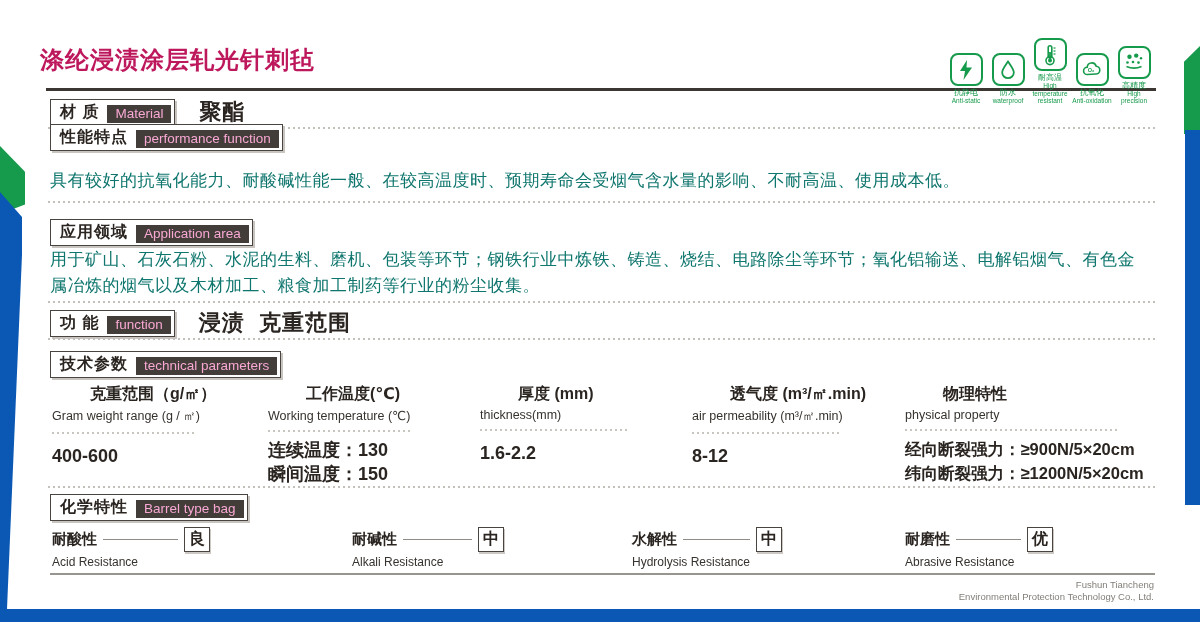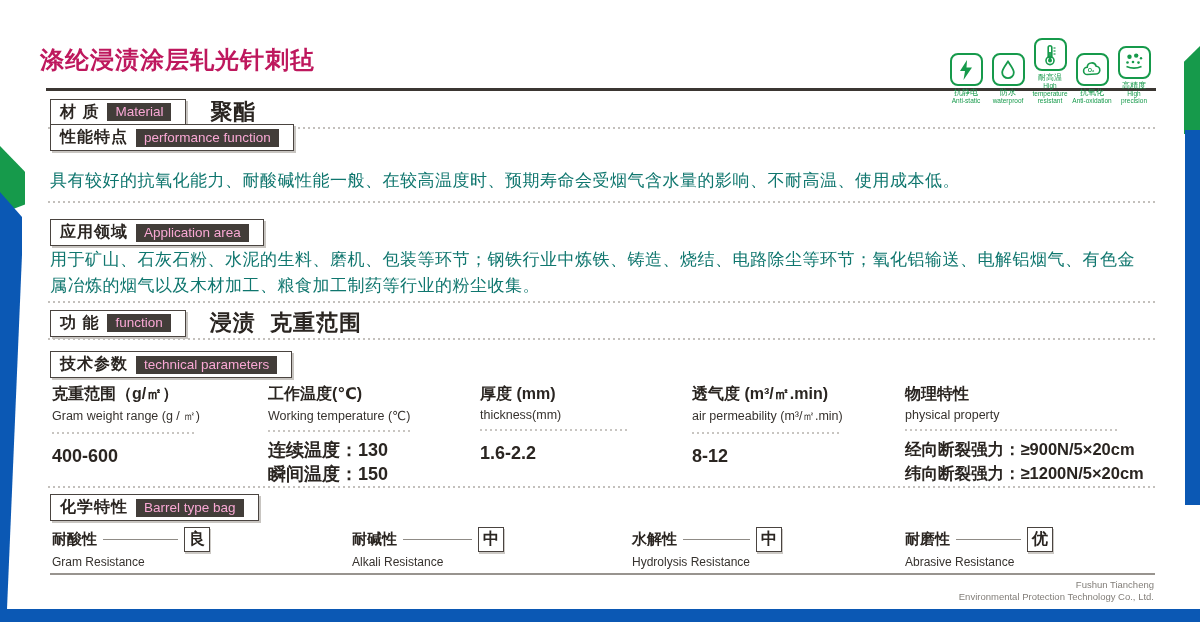--- a/index.html
+++ b/index.html
@@ -21,34 +21,34 @@
   .title-rule{position:absolute;left:46px;top:88px;width:1110px;height:2.5px;background:#3b3632;}
   
   .badges{position:absolute;left:946px;top:38px;display:flex;gap:2px;align-items:flex-end;}
   .badge{width:40px;display:flex;flex-direction:column;align-items:center;}
   .badge-box{width:33px;height:33px;border:2px solid #169a4b;border-radius:8px;
              display:flex;align-items:center;justify-content:center;box-sizing:border-box;}
   .badge-zh{font-size:8px;color:#169a4b;margin-top:2px;line-height:9px;}
   .badge-en{font-size:6.5px;color:#169a4b;line-height:7.5px;text-align:center;}
   
   .row{position:absolute;left:50px;display:flex;align-items:center;}
-  .pill{display:inline-flex;align-items:center;border:1.5px solid #4a4440;background:#fff;
-        padding:2px 14px 2px 9px;box-shadow:2px 2px 0 #c8c5c1;}
+  .pill{display:inline-flex;align-items:flex-end;border:1.5px solid #4a4440;background:#fff;
+        padding:2px 3px 2px 9px;box-shadow:2px 2px 0 #c8c5c1;}
   .pill-zh{font-size:16px;font-weight:bold;letter-spacing:1px;margin-right:8px;white-space:pre;}
   .pill-en{background:#423d39;color:#f9a8d4;font-size:13.5px;padding:1px 8px 2px;white-space:nowrap;}
   .row-value{margin-left:24px;font-size:22px;font-weight:bold;letter-spacing:1px;white-space:pre-wrap;}
   
   .dotline{position:absolute;left:48px;width:1107px;height:2px;
       background-image:repeating-linear-gradient(to right,#c3c0bc 0 2px,transparent 2px 5px);}
   
   .para{position:absolute;left:50px;width:1100px;font-size:17px;line-height:26px;
         letter-spacing:0.5px;color:#0f766e;}
   
   .tcol{position:absolute;top:384px;}
-  .tcol-zh{font-size:16px;font-weight:bold;}
+  .tcol-zh{font-size:16px;font-weight:bold;margin-left:38px;}
   .tcol-en{font-size:12.5px;color:#36322e;margin-top:3px;}
   .tcol-dot{height:2px;margin-top:7px;
       background-image:repeating-linear-gradient(to right,#c8c5c1 0 2px,transparent 2px 5px);}
   .tcol-vals{margin-top:10px;font-size:18px;font-weight:bold;line-height:24px;white-space:nowrap;}
   .tcol-vals.small{font-size:16.5px;}
   
   .chem{position:absolute;top:527px;}
   .chem-top{display:flex;align-items:center;}
   .chem-zh{font-size:15px;font-weight:bold;white-space:nowrap;}
   .chem-line{flex:1;height:1px;background:#8f8b86;margin:0 6px;}
@@ -229,21 +229,21 @@
       <span class="pill-en">Barrel type bag</span>
     </span>
   </div>
 
   <div class="chem" style="left:52px;width:158px;">
     <div class="chem-top">
       <span class="chem-zh">耐酸性</span>
       <span class="chem-line"></span>
       <span class="chem-box">良</span>
     </div>
-    <div class="chem-en">Gram Resistance</div>
+    <div class="chem-en">Acid Resistance</div>
   </div>
   <div class="chem" style="left:352px;width:152px;">
     <div class="chem-top">
       <span class="chem-zh">耐碱性</span>
       <span class="chem-line"></span>
       <span class="chem-box">中</span>
     </div>
     <div class="chem-en">Alkali Resistance</div>
   </div>
   <div class="chem" style="left:632px;width:150px;">

